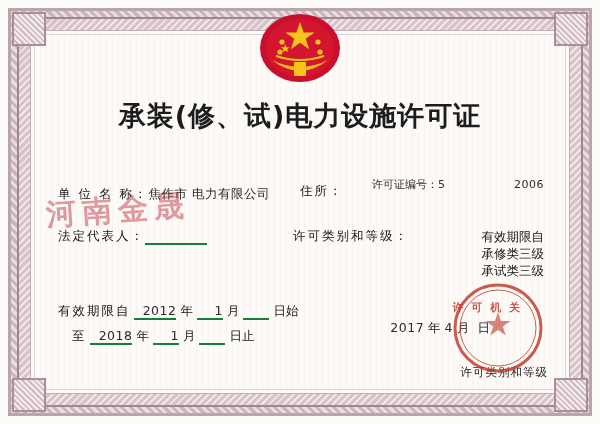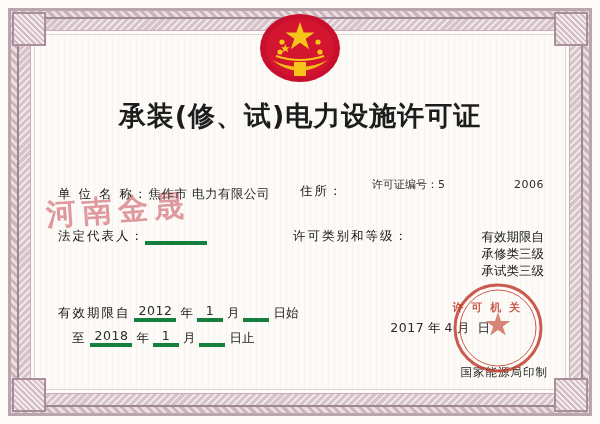--- a/index.html
+++ b/index.html
@@ -138,23 +138,23 @@
     z-index: 4;
     white-space: nowrap;
   }
   .lbl { letter-spacing: 2px; }
   .val {
     display: inline-block;
     color: #2a2a2a;
     letter-spacing: 0.5px;
   }
   .underline {
-    border-bottom: 4px solid #15803d;
+    border-bottom: 2px solid #15803d;
     display: inline-block;
-    text-align: center;
+    text-align: right;
     vertical-align: bottom;
   }
 
   .row-unit     { left: 58px;  top: 186px; }
   .row-addr     { left: 300px; top: 183px; text-align: center; }
   .row-legal    { left: 58px;  top: 228px; }
   .row-category { left: 293px; top: 228px; }
   .cat-lines {
     position: absolute;
     right: 56px;
@@ -327,15 +327,15 @@
 
   <div class="seal">
     <svg viewBox="0 0 92 92" width="92" height="92" xmlns="http://www.w3.org/2000/svg">
       <circle cx="46" cy="46" r="43" fill="none" stroke="#c0392b" stroke-width="3"></circle>
       <circle cx="46" cy="46" r="38" fill="none" stroke="#c0392b" stroke-width="1"></circle>
       <path d="M46 30 L49 39 L58.5 39 L50.8 44.6 L53.8 53.6 L46 48 L38.2 53.6 L41.2 44.6 L33.5 39 L43 39 Z" fill="#c0392b" opacity="0.75"></path>
     </svg>
   </div>
   <div class="seal-label">许 可 机 关</div>
 
-  <div class="footer">国家能源局印制</div>
+  <div class="footer">许可类别和等级</div>
 
 </div>
 
 </body></html>

